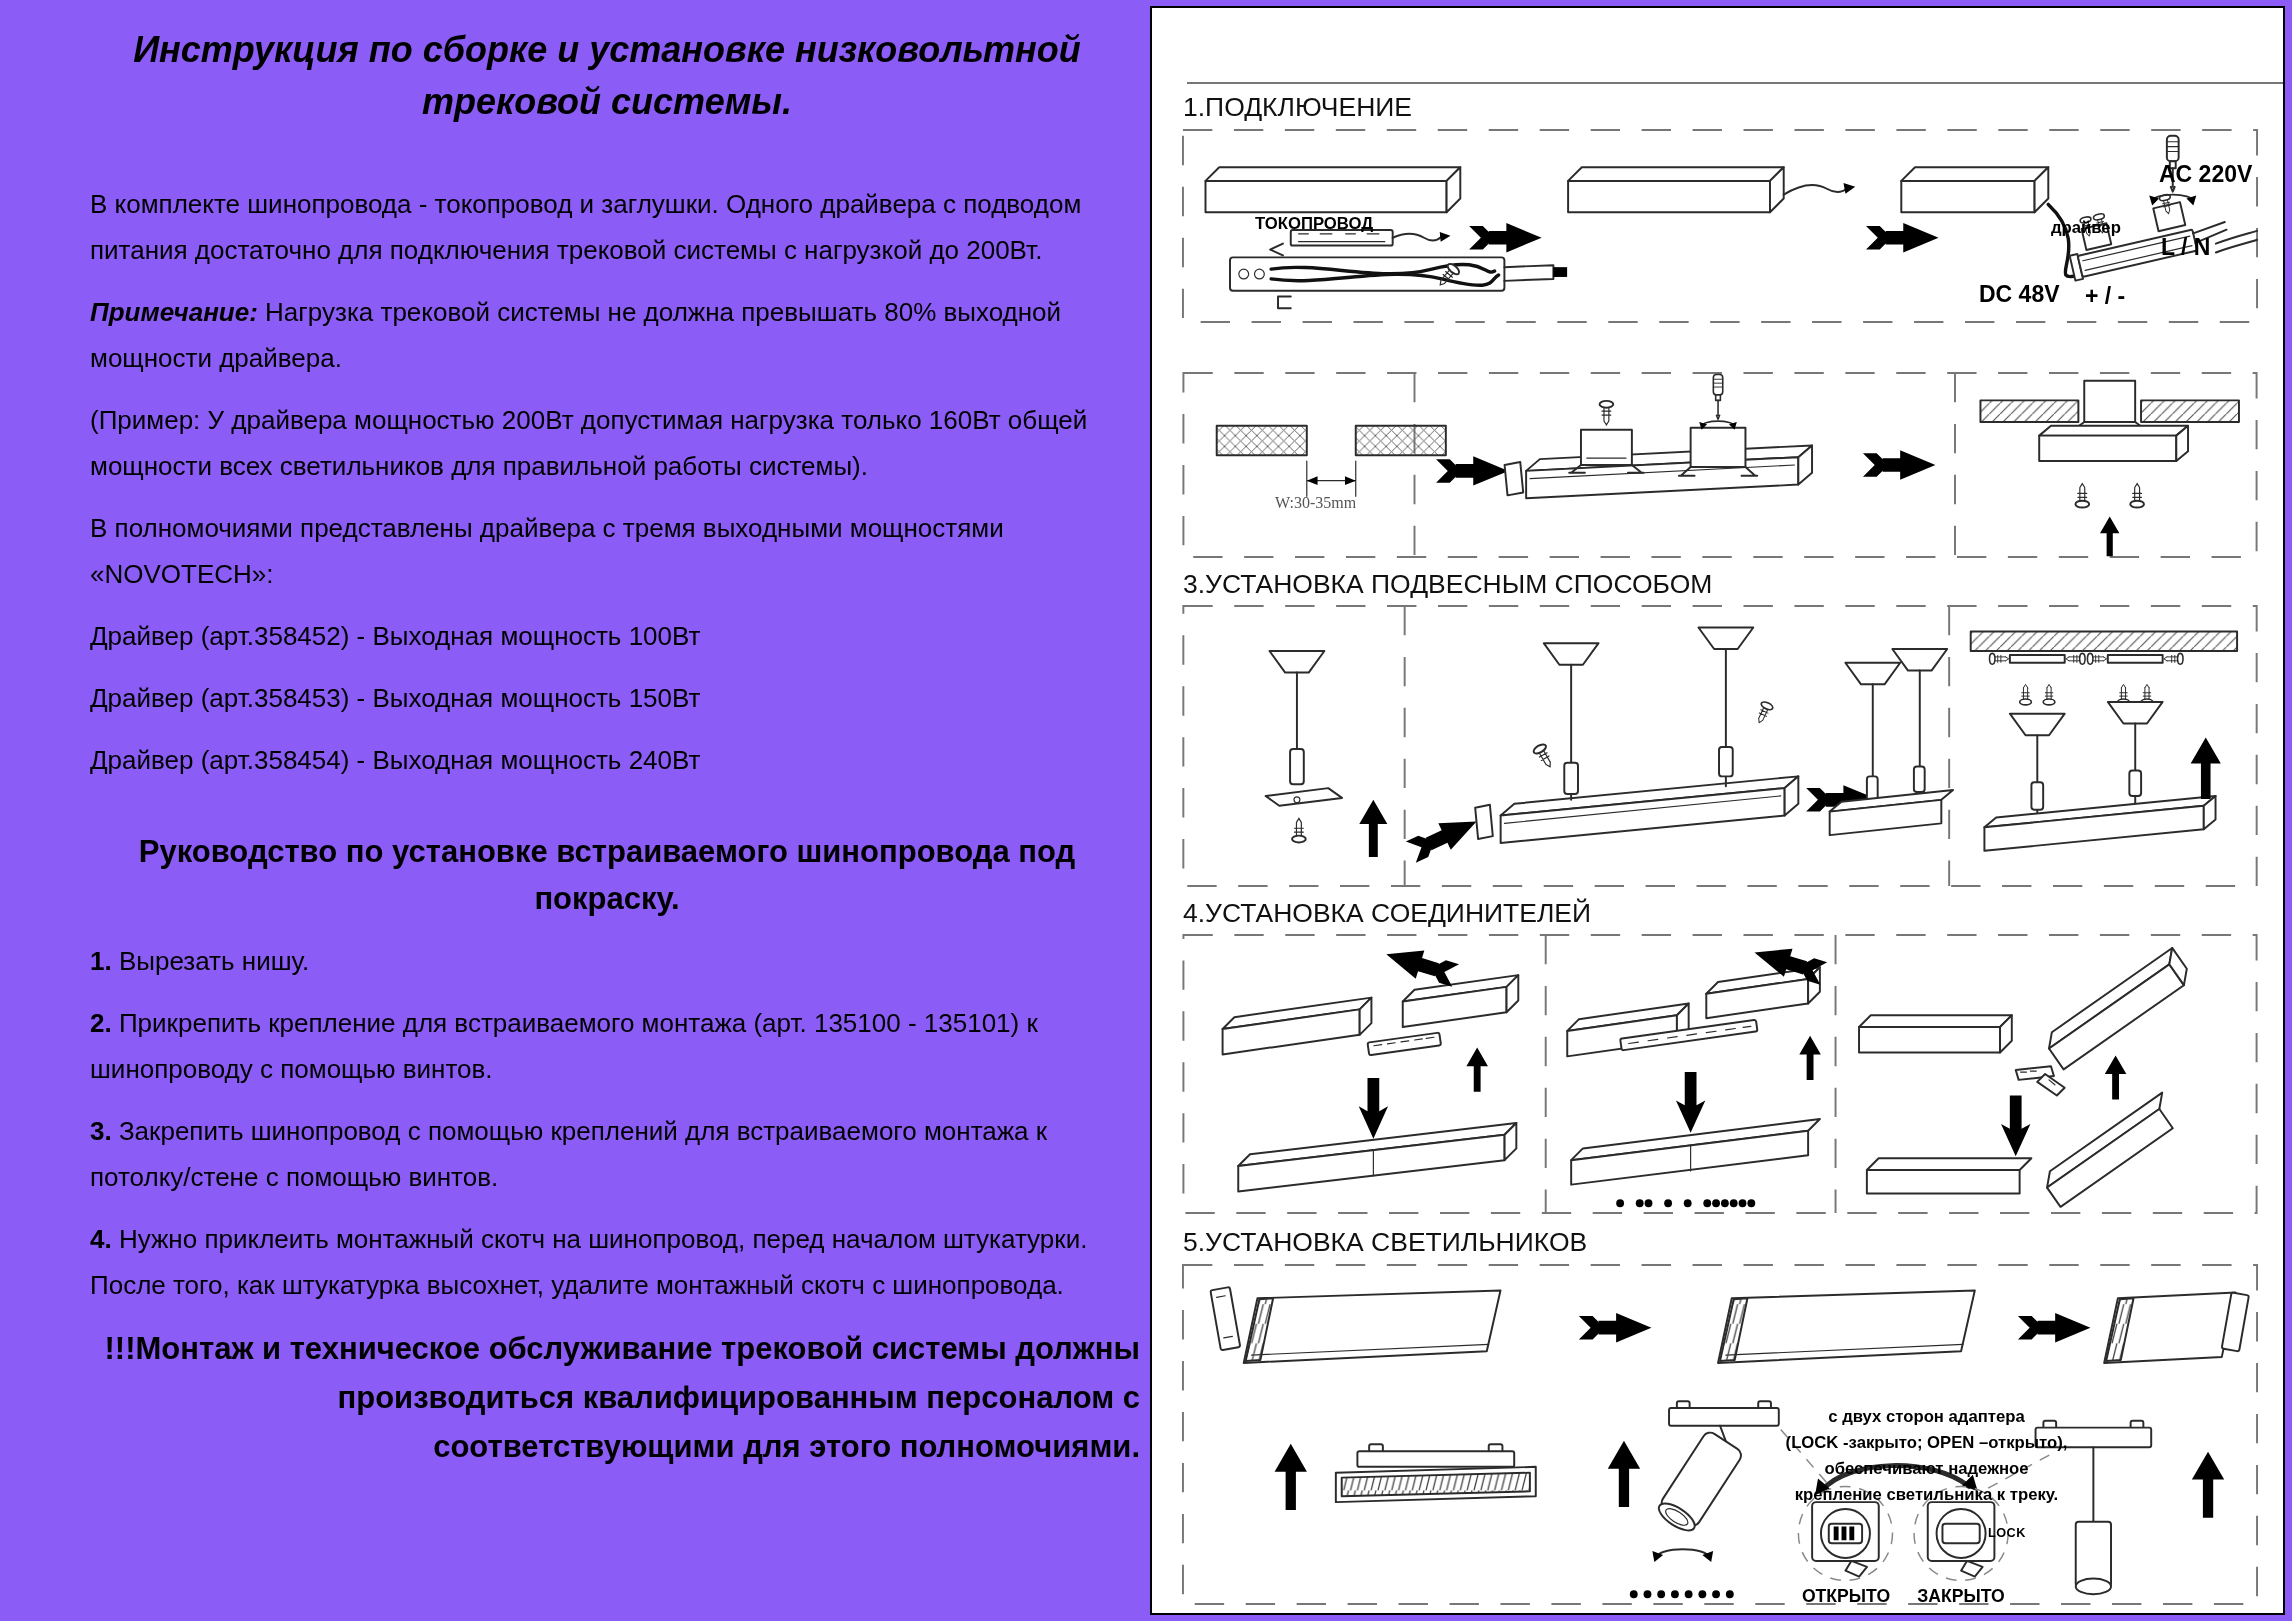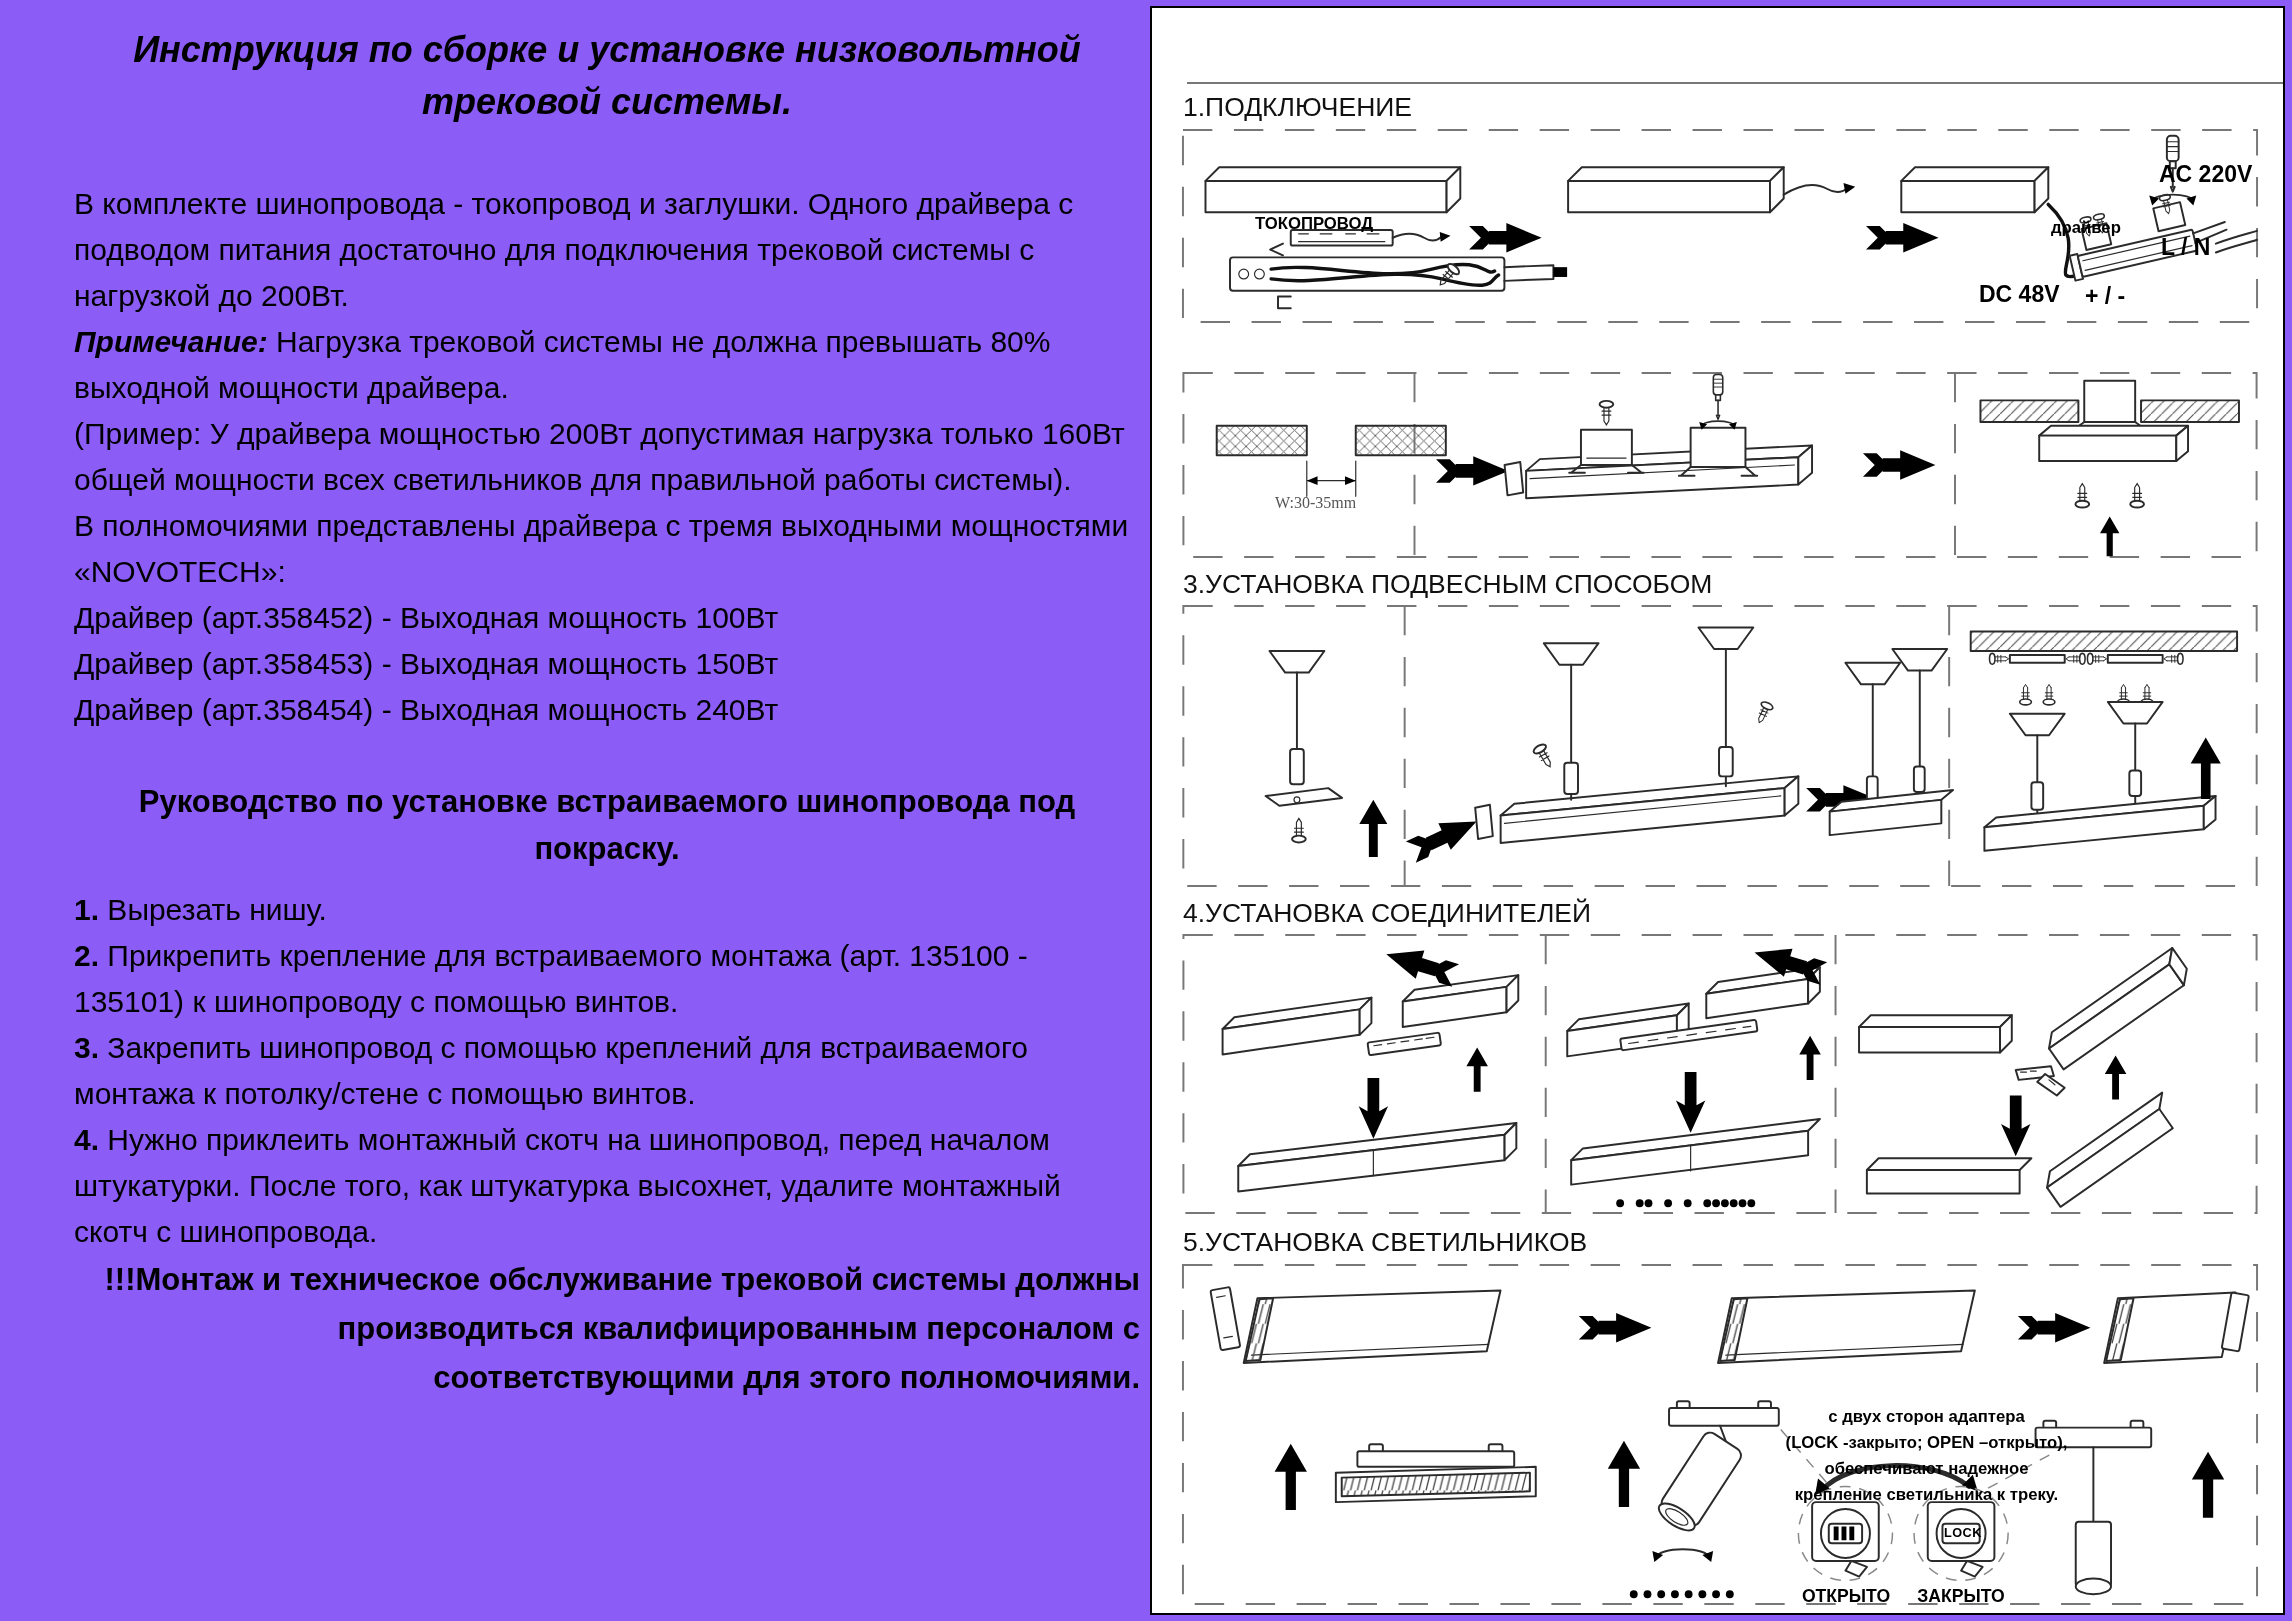--- a/index.html
+++ b/index.html
@@ -2,37 +2,37 @@
 <html><head>
 <meta charset="utf-8">
 <style>
   html,body { margin:0; padding:0; background:#fff; }
   .page { position:relative; width:2293px; height:1621px; background:#8b5cf6; overflow:hidden;
           font-family:"Liberation Sans", sans-serif; color:#000; }
   
   .left-col { position:absolute; left:74px; top:23.5px; width:1066px; }
   .doc-title { font-size:36px; font-weight:bold; font-style:italic; text-align:center;
                line-height:1.45; margin:0 0 53px 0; }
-  .body { font-size:30px; line-height:46px; margin:0; }
+  .body { font-size:26px; line-height:46px; margin:16px; }
   .bi { font-weight:bold; font-style:italic; }
   .guide-heading { font-size:31px; font-weight:bold; text-align:center; line-height:47px; margin:45px 0 15px 0; }
   .warning { font-size:31px; font-weight:bold; text-align:right; line-height:49px; margin:0; }
   
   .right-panel { position:absolute; left:1150px; top:5.9px; width:1135px; height:1609px;
                  border:2.9px solid #000; box-sizing:border-box; background:#fff; }
   .top-rule { position:absolute; left:35px; right:0px; top:74px; height:2px; background:#777; }
   .sec-title { position:absolute; left:31px; font-size:26.5px; color:#111; white-space:nowrap; }
   .sec-box { position:absolute; left:29px; width:1078px; }
   .sec-box svg { position:absolute; left:0; top:0; }
   .lb { position:absolute; font-weight:bold; font-size:16.7px; white-space:nowrap; }
   .lb-big { font-size:23px;text-align:center; }
   .dim { position:absolute; font-family:Liberation Serif, serif; font-size:16px; color:#555; white-space:nowrap;text-align:right; }
   .note-block { position:absolute; font-size:16.7px; font-weight:bold; text-align:center; line-height:1.55; }
   .dial-label { position:absolute; font-weight:bold; font-size:17.6px; text-align:center; }
-  .lock-word { position:absolute; font-weight:bold; font-size:12.7px; text-align:center; letter-spacing:0.5px; }
+  .lock-word { position:absolute; font-weight:bold; font-size:12.7px; text-align:center; letter-spacing:0.5px;padding-left:44px; }
   
   .s   { stroke:#2b2b2b; stroke-width:2; fill:none; stroke-linecap:round; stroke-linejoin:round; }
   .thin{ stroke:#2b2b2b; stroke-width:1.2; fill:none; stroke-linecap:round; }
   .f   { fill:#fff; stroke:#2b2b2b; stroke-width:2; stroke-linejoin:round; }
   .b   { fill:#000; stroke:none; }
   .wire{ stroke:#111; stroke-width:3.5; fill:none; stroke-linecap:round; }
   .dash{ fill:none; stroke:#777; stroke-width:2; stroke-dasharray:30 22; }
   .dash2{ fill:none; stroke:#888; stroke-width:1.5; stroke-dasharray:11 9; }
 </style>
 </head>

